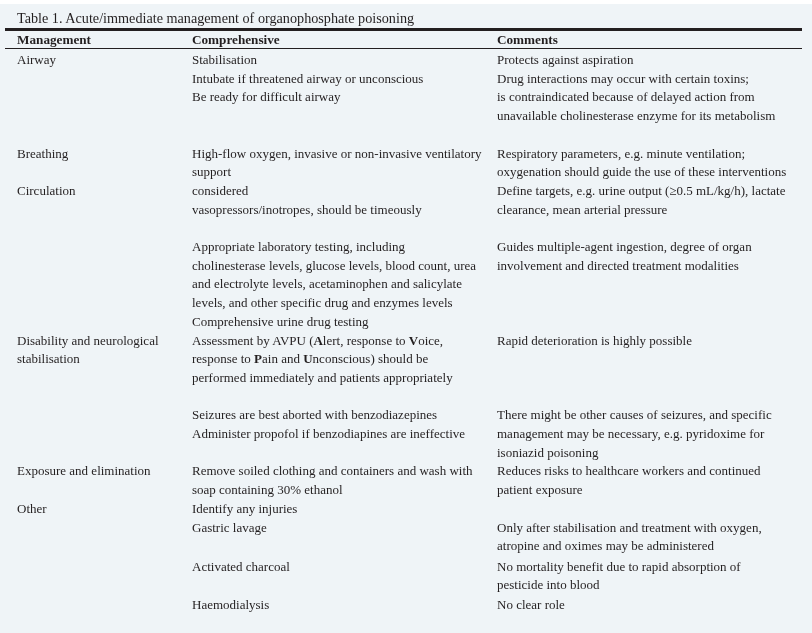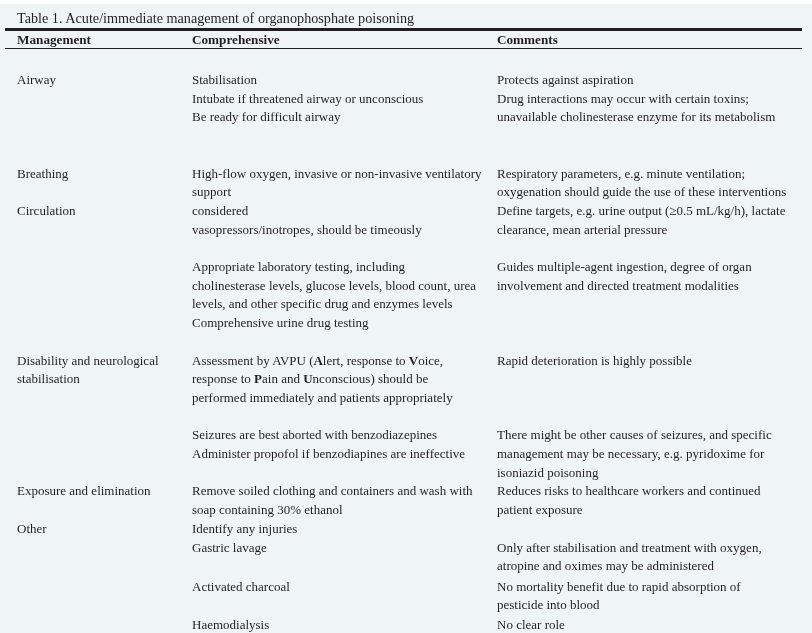--- a/index.html
+++ b/index.html
@@ -18,21 +18,21 @@
   }
   .rule-thick { position: absolute; left: 5px; width: 797px; top: 28px; height: 3px; background: #231f20; }
   .rule-thin  { position: absolute; left: 5px; width: 797px; top: 48px; height: 1px; background: #231f20; }
   .header { position: absolute; top: 32px; left: 0; width: 812px; height: 16px; font-weight: bold; font-size: 13.2px; text-align: center; }
   .header span { position: absolute; top: 0; }
   .c1 { left: 17px; }
   .c2 { left: 192px; }
   .c3 { left: 497px; }
   .body-rows { position: absolute; top: 51px; left: 0; width: 812px; }
   .row { position: relative; width: 812px; font-size: 13px; line-height: 18.7px; }
-  .cell { position: absolute; top: 0; margin-top: 20px; }
+  .cell { position: absolute; top: 0; }
   .cell .line { display: block; white-space: nowrap; }
   b { font-weight: bold; }
 </style>
 </head>
 <body>
 
 <div class="topstrip"></div>
 
 <div class="table-title">Table 1. Acute/immediate management of organophosphate poisoning</div>
 <div class="rule-thick"></div>
@@ -57,20 +57,21 @@
       </div>
     </div>
     <div class="row" style="position: absolute; top: 18.7px;">
       <div class="cell c1"></div>
       <div class="cell c2">
         <span class="line">Intubate if threatened airway or unconscious</span>
         <span class="line">Be ready for difficult airway</span>
       </div>
       <div class="cell c3">
         <span class="line">Drug interactions may occur with certain toxins;</span>
+        <span class="line">is contraindicated because of delayed action from</span>
         <span class="line">unavailable cholinesterase enzyme for its metabolism</span>
       </div>
     </div>
     <div class="row" style="position: absolute; top: 93.5px;">
       <div class="cell c1">
         <span class="line">Breathing</span>
       </div>
       <div class="cell c2">
         <span class="line">High-flow oxygen, invasive or non-invasive ventilatory</span>
         <span class="line">support</span>
@@ -91,20 +92,21 @@
       <div class="cell c3">
         <span class="line">Define targets, e.g. urine output (≥0.5 mL/kg/h), lactate</span>
         <span class="line">clearance, mean arterial pressure</span>
       </div>
     </div>
     <div class="row" style="position: absolute; top: 187px;">
       <div class="cell c1"></div>
       <div class="cell c2">
         <span class="line">Appropriate laboratory testing, including</span>
         <span class="line">cholinesterase levels, glucose levels, blood count, urea</span>
+        <span class="line">and electrolyte levels, acetaminophen and salicylate</span>
         <span class="line">levels, and other specific drug and enzymes levels</span>
         <span class="line">Comprehensive urine drug testing</span>
       </div>
       <div class="cell c3">
         <span class="line">Guides multiple-agent ingestion, degree of organ</span>
         <span class="line">involvement and directed treatment modalities</span>
       </div>
     </div>
     <div class="row" style="position: absolute; top: 280.5px;">
       <div class="cell c1">

